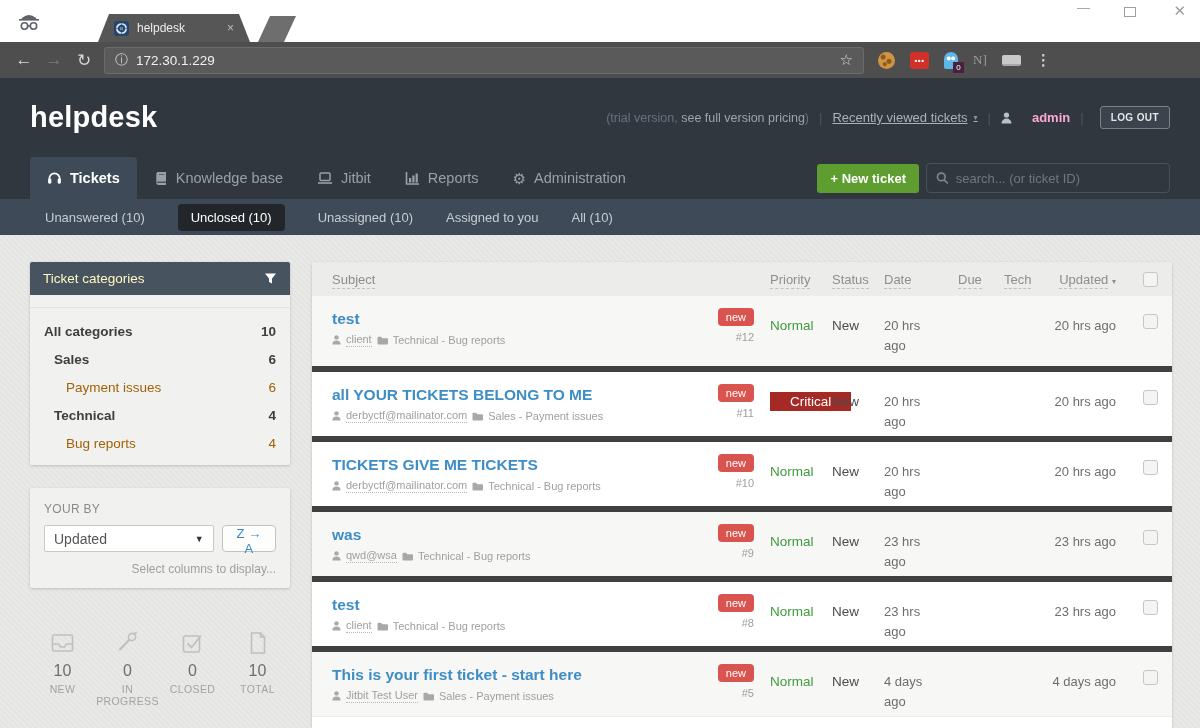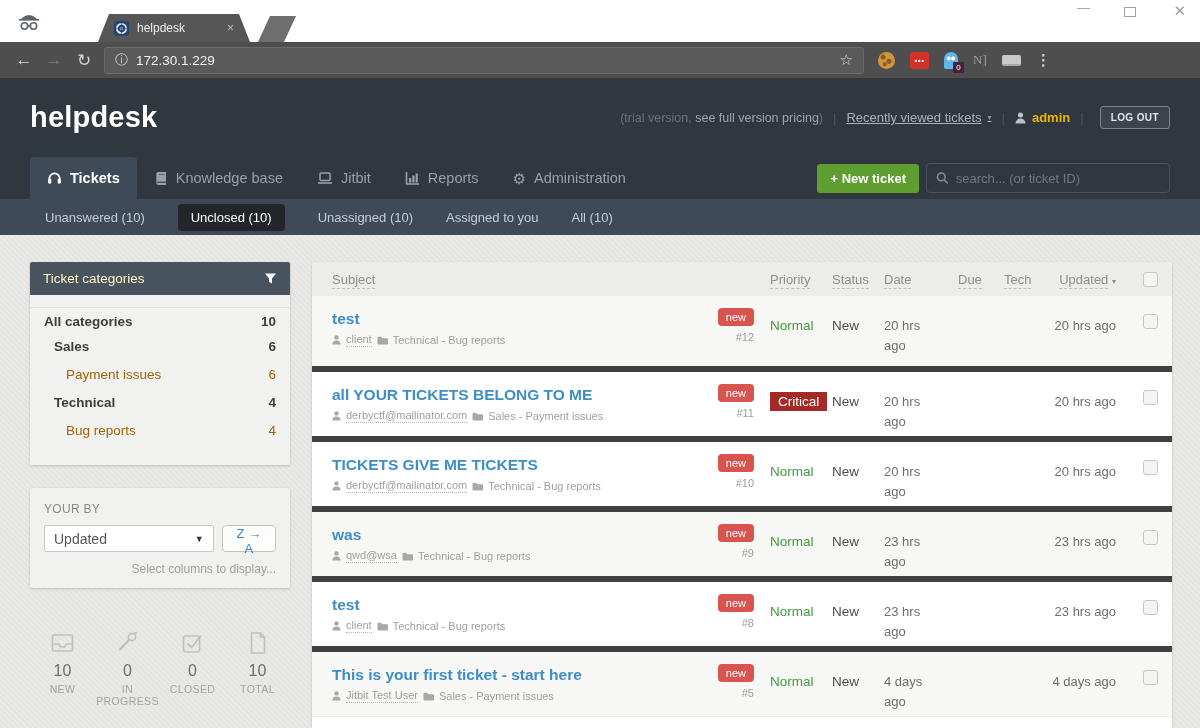--- a/index.html
+++ b/index.html
@@ -49,21 +49,21 @@
   
   .app-header { height:79px; background:#31373f; display:flex; align-items:center;
     justify-content:space-between; padding:0 30px; }
   .app-title { color:#fff; font-size:29px; font-weight:bold; letter-spacing:.2px; }
   .hdr-right { display:flex; align-items:center; gap:10px; font-size:12.5px; }
   .trial { color:#667080; }
   .trial .trial-link { color:#9aa4ad; }
   .hdr-sep { color:#4e565e; font-size:13px; }
   .recently { color:#a9b1b9; font-size:13px; display:flex; align-items:center; gap:6px;text-decoration:underline; }
   .caret-sm { font-size:8px; color:#8a929a; }
-  .admin-wrap { display:flex; align-items:center; gap:6px; color:#eab308; font-size:13px; font-weight:bold; }
+  .admin-wrap { display:flex; align-items:center; gap:20px; color:#f9a8d4; font-size:13px; font-weight:bold; }
   .logout-btn { margin-left:6px; background:#3c434c; border:1px solid #7a828a; border-radius:3px;
     color:#e3e6e9; font-size:10px; font-weight:bold; padding:5px 10px; letter-spacing:.4px; }
 
   
   .nav-row { height:42px; background:#31373f; display:flex; align-items:center; padding:0 30px; }
   .mtab { height:42px; display:flex; align-items:center; gap:8px; padding:0 17px;
     color:#97a1ab; font-size:14.5px; }
   .mtab .gear-glyph { font-size:15px; line-height:1; }
   .mtab.active { background:#3e4a57; color:#fff; border-radius:4px 4px 0 0; font-weight:bold; }
   .nav-right { margin-left:auto; display:flex; align-items:center; gap:7px; }
@@ -83,21 +83,21 @@
   
   .page { position:relative; height:571px; background:#e9e9e7;
     background-image:repeating-linear-gradient(45deg, rgba(0,0,0,.018) 0 2px, rgba(255,255,255,.02) 2px 4px); }
 
   
   .sidebar { position:absolute; left:30px; top:27px; width:260px; }
   .panel { box-shadow:0 1px 3px rgba(0,0,0,.18); border-radius:2px; overflow:hidden; }
   .cat-head { height:33px; background:#47535e; color:#fef9c3; font-size:13.5px;
     display:flex; align-items:center; justify-content:space-between; padding:0 13px; }
   .cat-body { background:#f1f1ef; padding:10px 0 14px; }
-  .cat-item { height:28px; display:flex; align-items:flex-start; justify-content:space-between;
+  .cat-item { height:28px; display:flex; align-items:flex-end; justify-content:space-between;
     padding:0 14px; font-size:13.5px; color:#3e3e3c; font-weight:bold; }
   .cat-item:first-child { border-top:1px solid #e2e2e0; margin-top:2px; padding-top:6px; height:32px; }
   .cat-item[data-level="1"] { padding-left:24px; }
   .cat-item[data-level="2"] { padding-left:36px; }
   .cat-item.muted, .cat-item.muted .cat-count { color:#a16207; font-weight:normal; }
   .sort-panel { margin-top:23px; background:#f1f1ef; padding:14px 14px 12px; }
   .sort-label { font-size:12px; color:#8a8a88; letter-spacing:.3px; }
   .sort-row { display:flex; align-items:center; margin-top:9px; gap:8px; }
   .fake-select { width:178px; height:27px; background:#fff; border:1px solid #c9c9c7; border-radius:2px;
     display:flex; align-items:center; justify-content:space-between; padding:0 9px;
@@ -132,21 +132,21 @@
   .trow + .trow { border-top:6px solid #404040; }
   .t-rows .trow:nth-child(1), .t-rows .trow:nth-child(4), .t-rows .trow:nth-child(6) { background:#f7f7f5; }
   .t-subject { font-size:15.5px; font-weight:bold; color:#3d8ec6; margin-top:2px; }
   .t-meta { margin-top:5px; font-size:11px; color:#a0a09e; display:flex; align-items:center; gap:5px; }
   .t-requester { border-bottom:1px dotted #b8b8b6; padding-bottom:1px; }
   .badge-wrap { display:flex; flex-direction:column; align-items:flex-end; }
   .new-badge { background:#d9534f; color:#fff; font-size:11px; border-radius:4px; padding:3px 8px; }
   .ticket-id { font-size:11px; color:#9e9e9c; margin-top:5px; }
   .cell-top { padding-top:8px; }
   .prio { font-size:13.5px; color:#3f9c3f; display:inline-block; }
-  .prio.critical { background:#a52a26; color:#fff; padding:2px 8px; }
+  .prio.critical { background:#a52a26; color:#fff; padding:2px 20px; }
   .t-status { font-size:13.5px; color:#4c4c4a; }
   .t-date { font-size:13px; color:#6e6e6c; line-height:1.5; }
   .t-upd { font-size:13px; color:#6e6e6c; }
   .row-stub { height:12px; background:#fff; border-top:1px solid #ececea; }
   .icon-gray { color:#a8a8a6; }
 </style>
 </head>
 <body>
 
 <div class="chrome-top">

